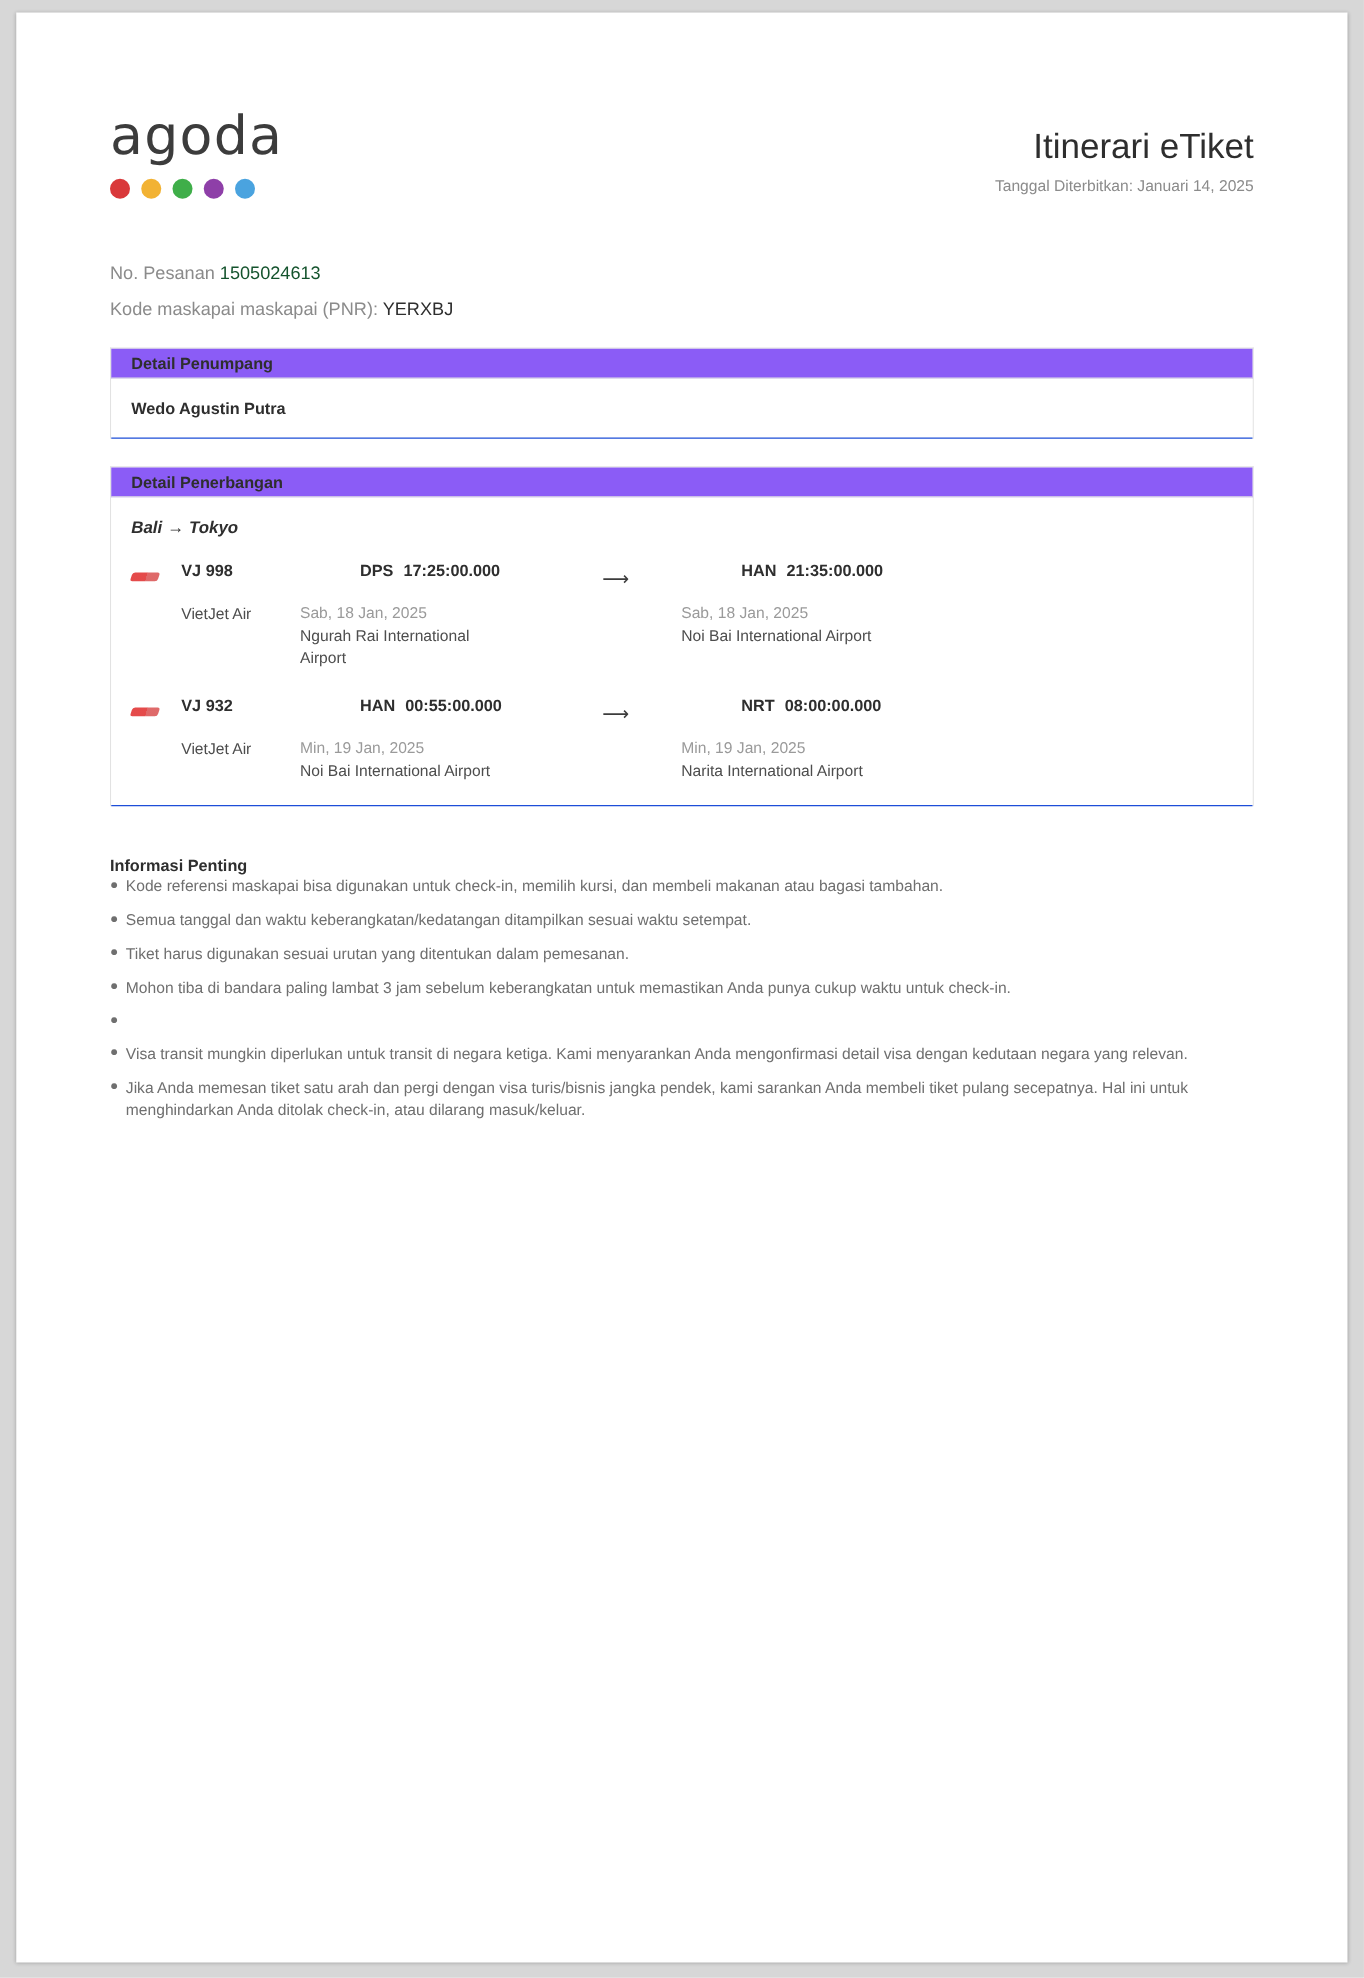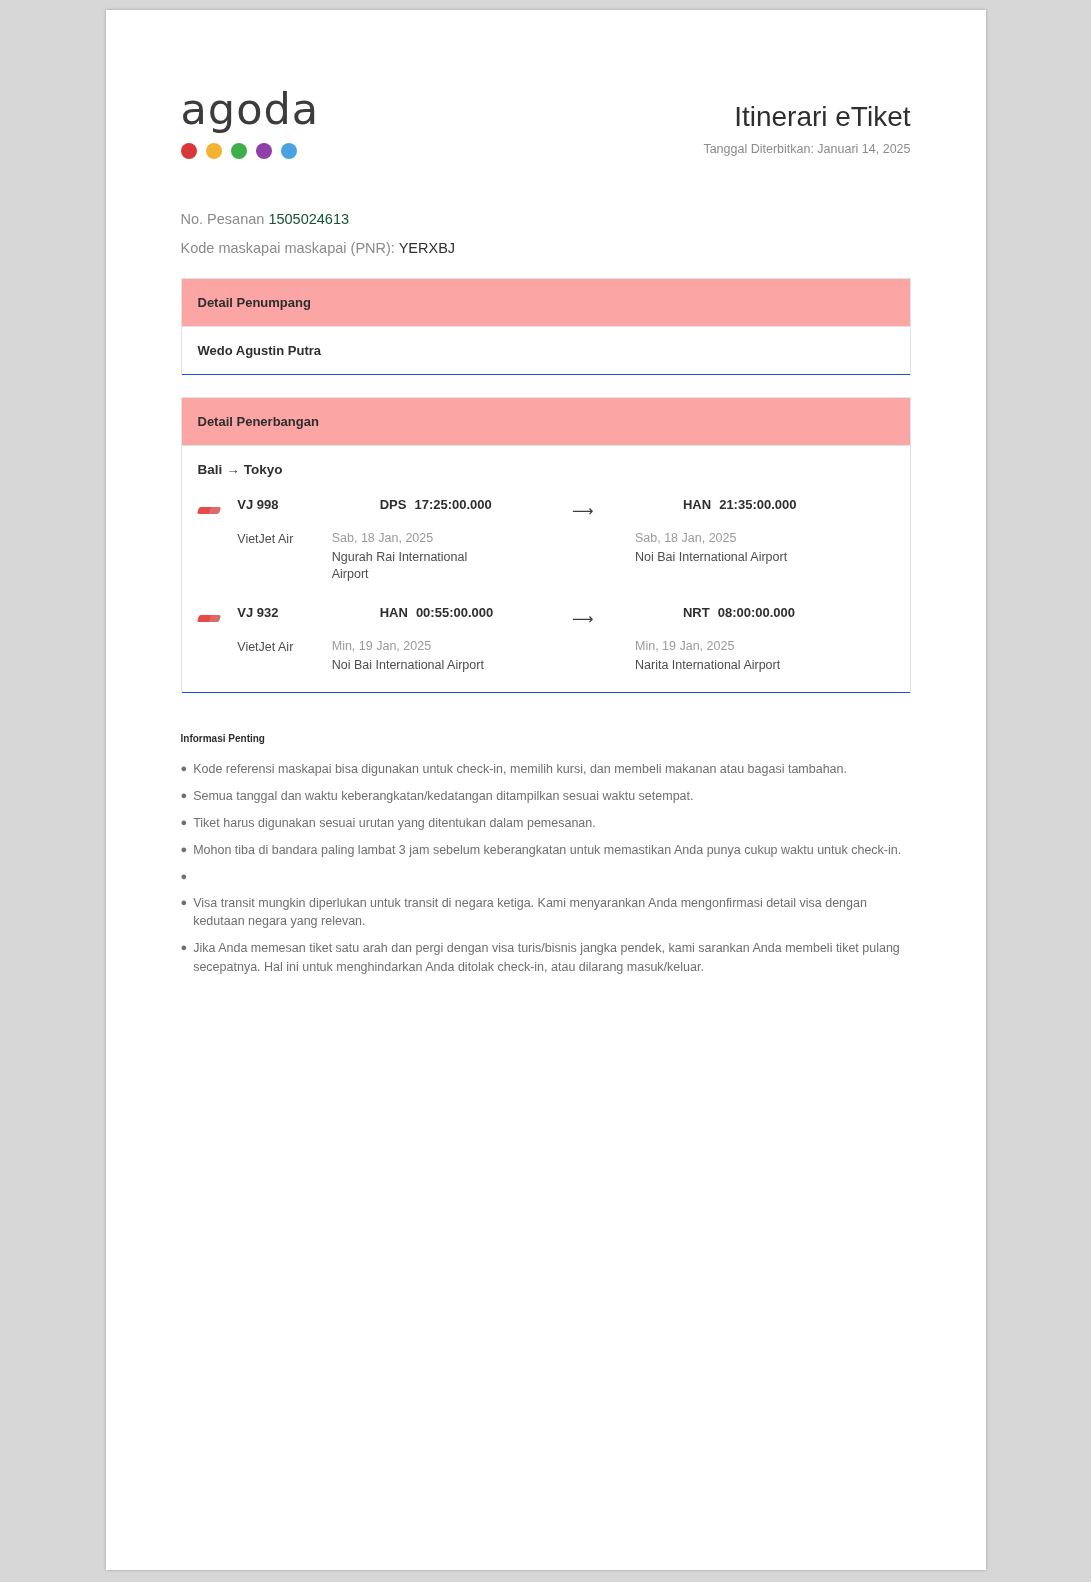--- a/index.html
+++ b/index.html
@@ -7,21 +7,21 @@
     padding: 0;
     background: #d7d7d7;
     font-family: "Liberation Sans", sans-serif;
   }
   body {
     width: 1091px;
     min-height: 1582px;
   }
   .page {
     position: relative;
-    width: 880px;
+    width: 1065px;
     margin: 10px auto 0 auto;
     min-height: 1560px;
     background: #ffffff;
     box-shadow: 0 0 3px rgba(0,0,0,0.25);
     box-sizing: border-box;
     padding: 0;
   }
   .inner {
     padding: 70px 75px 0 75px;
   }
@@ -88,22 +88,22 @@
     font-weight: normal;
   }
 
   
   .section {
     margin-top: 22px;
     border: 1px solid #e2e2e2;
     border-bottom: none;
   }
   .section-head {
-    background: #fca5a5;
-    padding: 16px 16px;
+    background: #8b5cf6;
+    padding: 4px 16px;
     font-size: 13px;
     font-weight: bold;
     color: #2e2e2e;
     border-bottom: 1px solid #e2e2e2;
   }
   .section-body {
     background: #ffffff;
     padding: 16px;
     border-bottom: 1px solid #1d4ed8;
   }
@@ -111,20 +111,21 @@
     font-size: 13px;
     font-weight: bold;
     color: #2e2e2e;
   }
 
   .route-title {
     font-size: 13.5px;
     font-weight: bold;
     color: #2e2e2e;
     padding: 16px 16px 6px 16px;
+    font-style: italic;
   }
   .route-title .arrow {
     padding: 0 4px;
     font-weight: normal;
   }
   .flights {
     padding: 0 16px 18px 16px;
   }
   .flight-row {
     display: flex;
@@ -192,24 +193,24 @@
     display: inline-block;
     font-size: 15px;
     color: #3c3c3c;
   }
 
   
   .info {
     margin-top: 40px;
   }
   .info-title {
-    font-size: 10px;
-    font-weight: bold;
-    color: #2e2e2e;
-    margin-bottom: 16px;
+    font-size: 13px;
+    font-weight: bold;
+    color: #2e2e2e;
+    margin-bottom: 0;
   }
   .info-item {
     display: flex;
     align-items: flex-start;
     margin-bottom: 9px;
   }
   .info-bullet {
     color: #6f6f6f;
     font-size: 11px;
     line-height: 17px;

